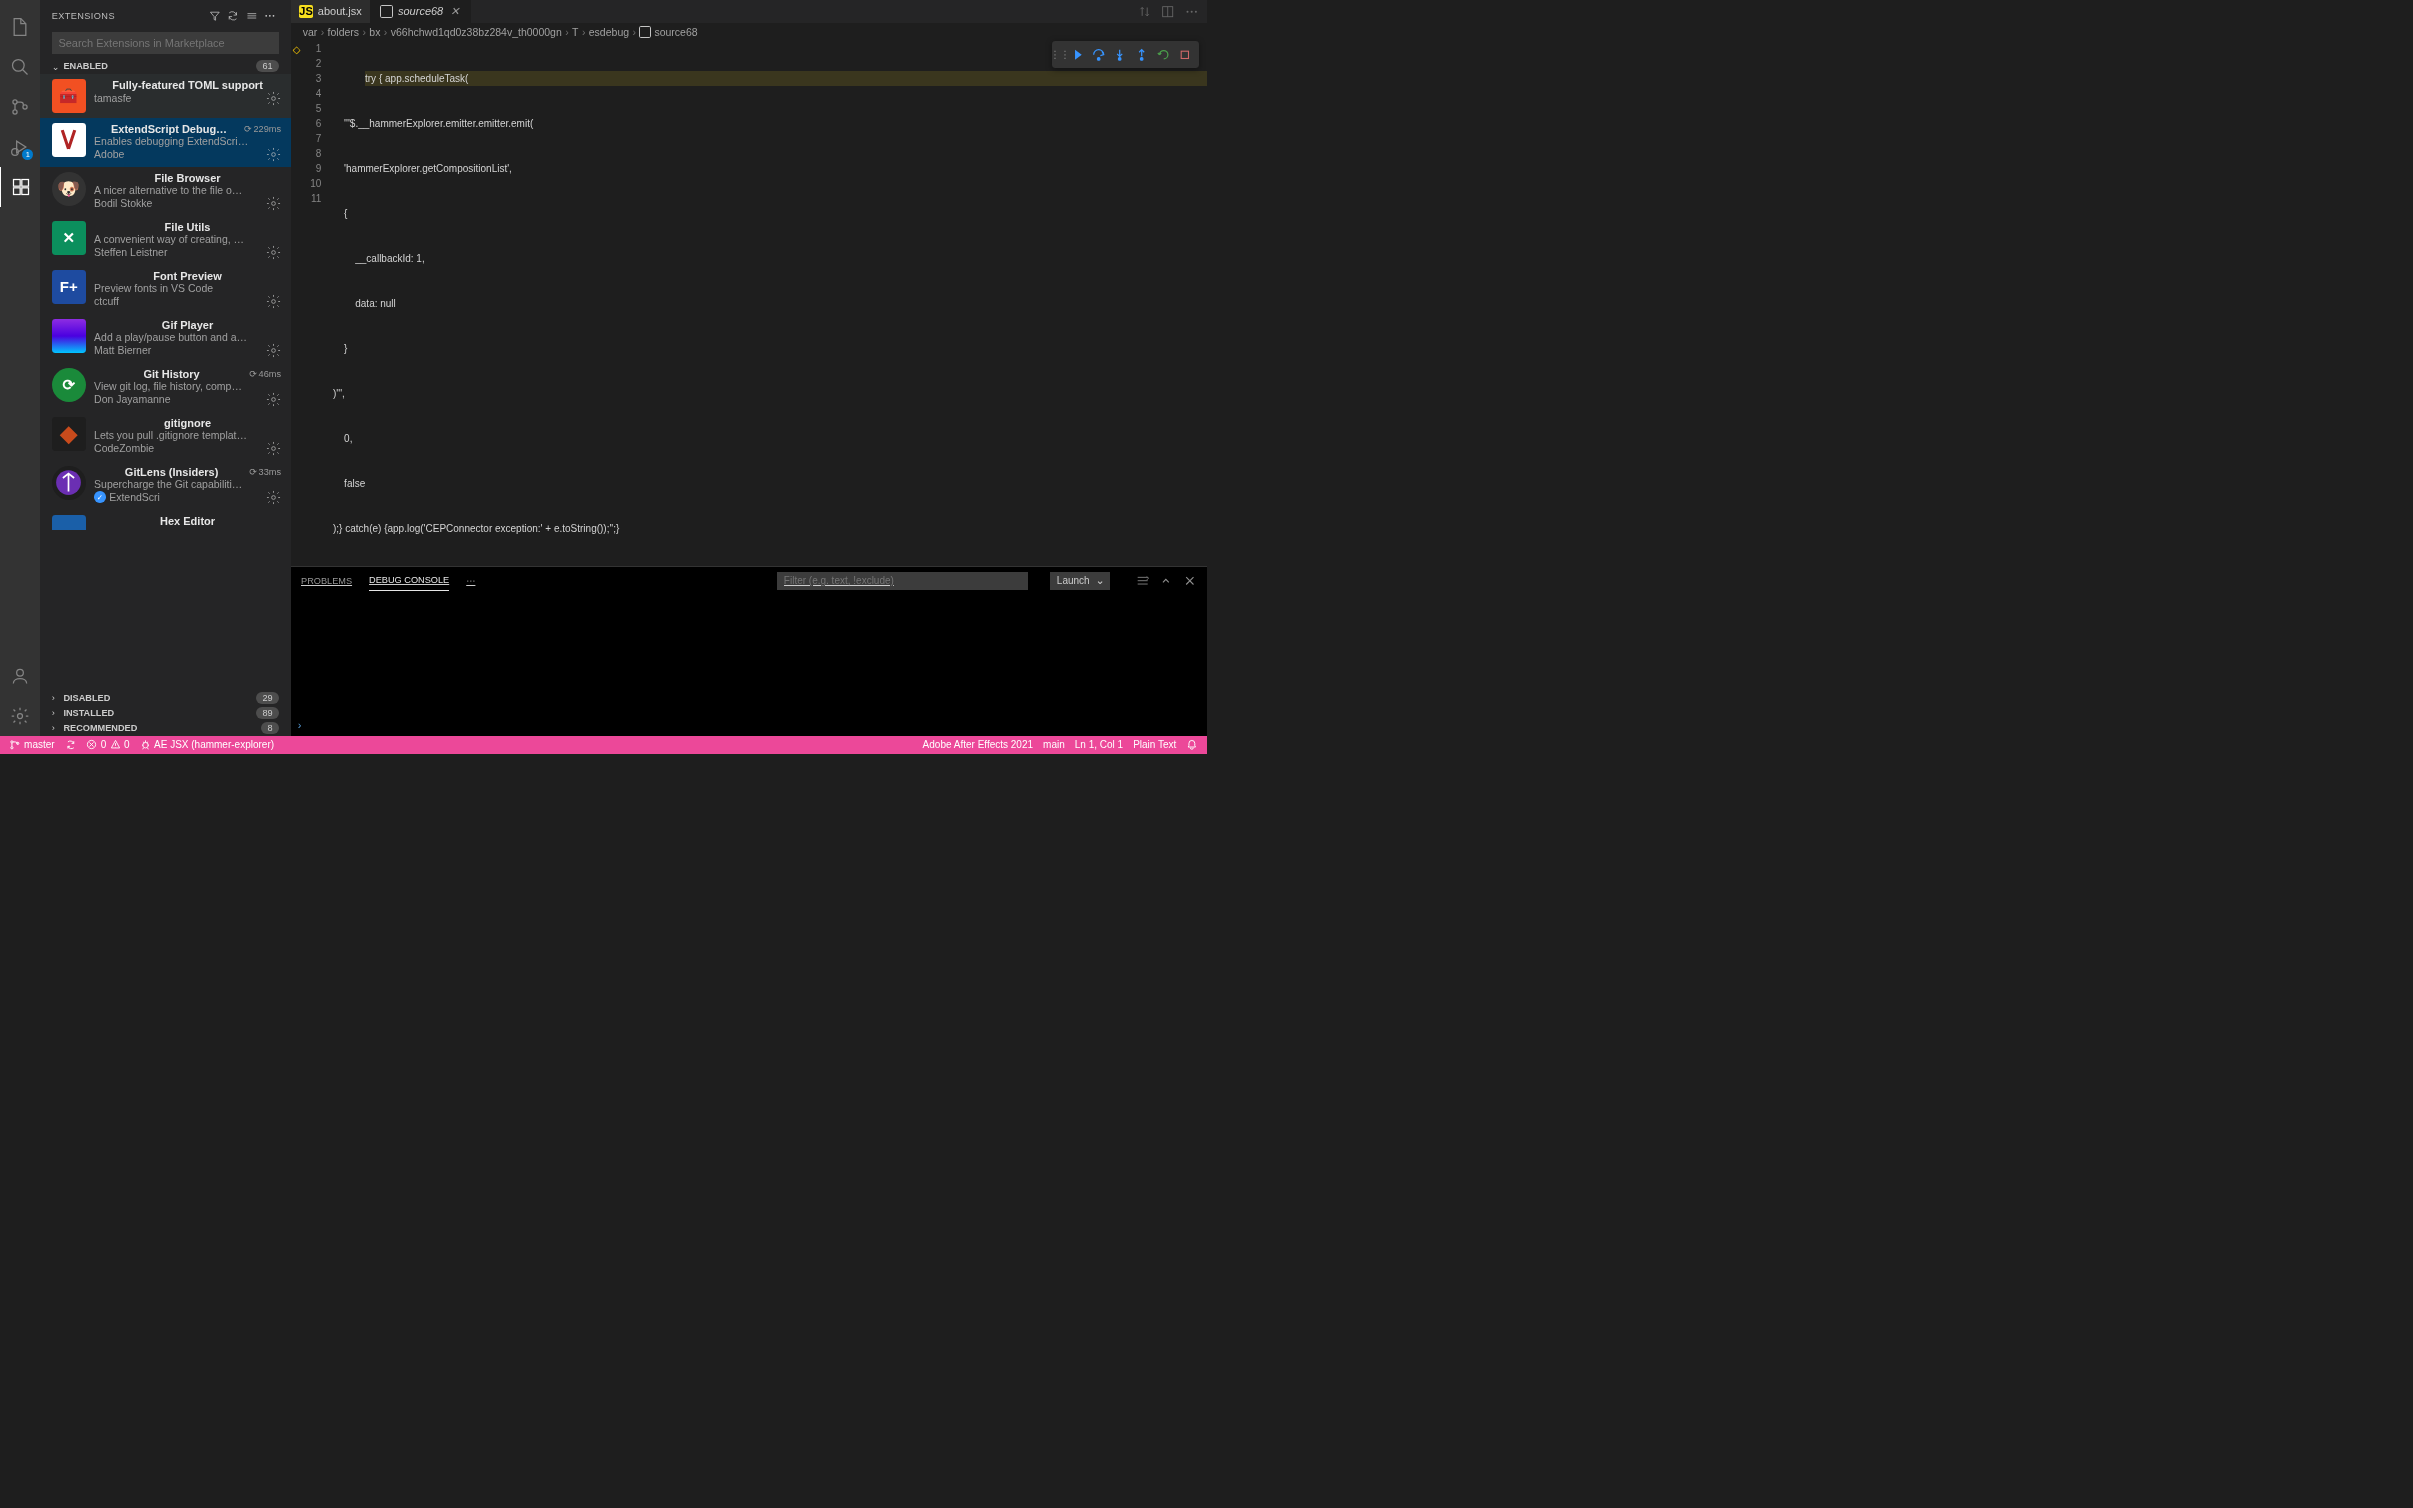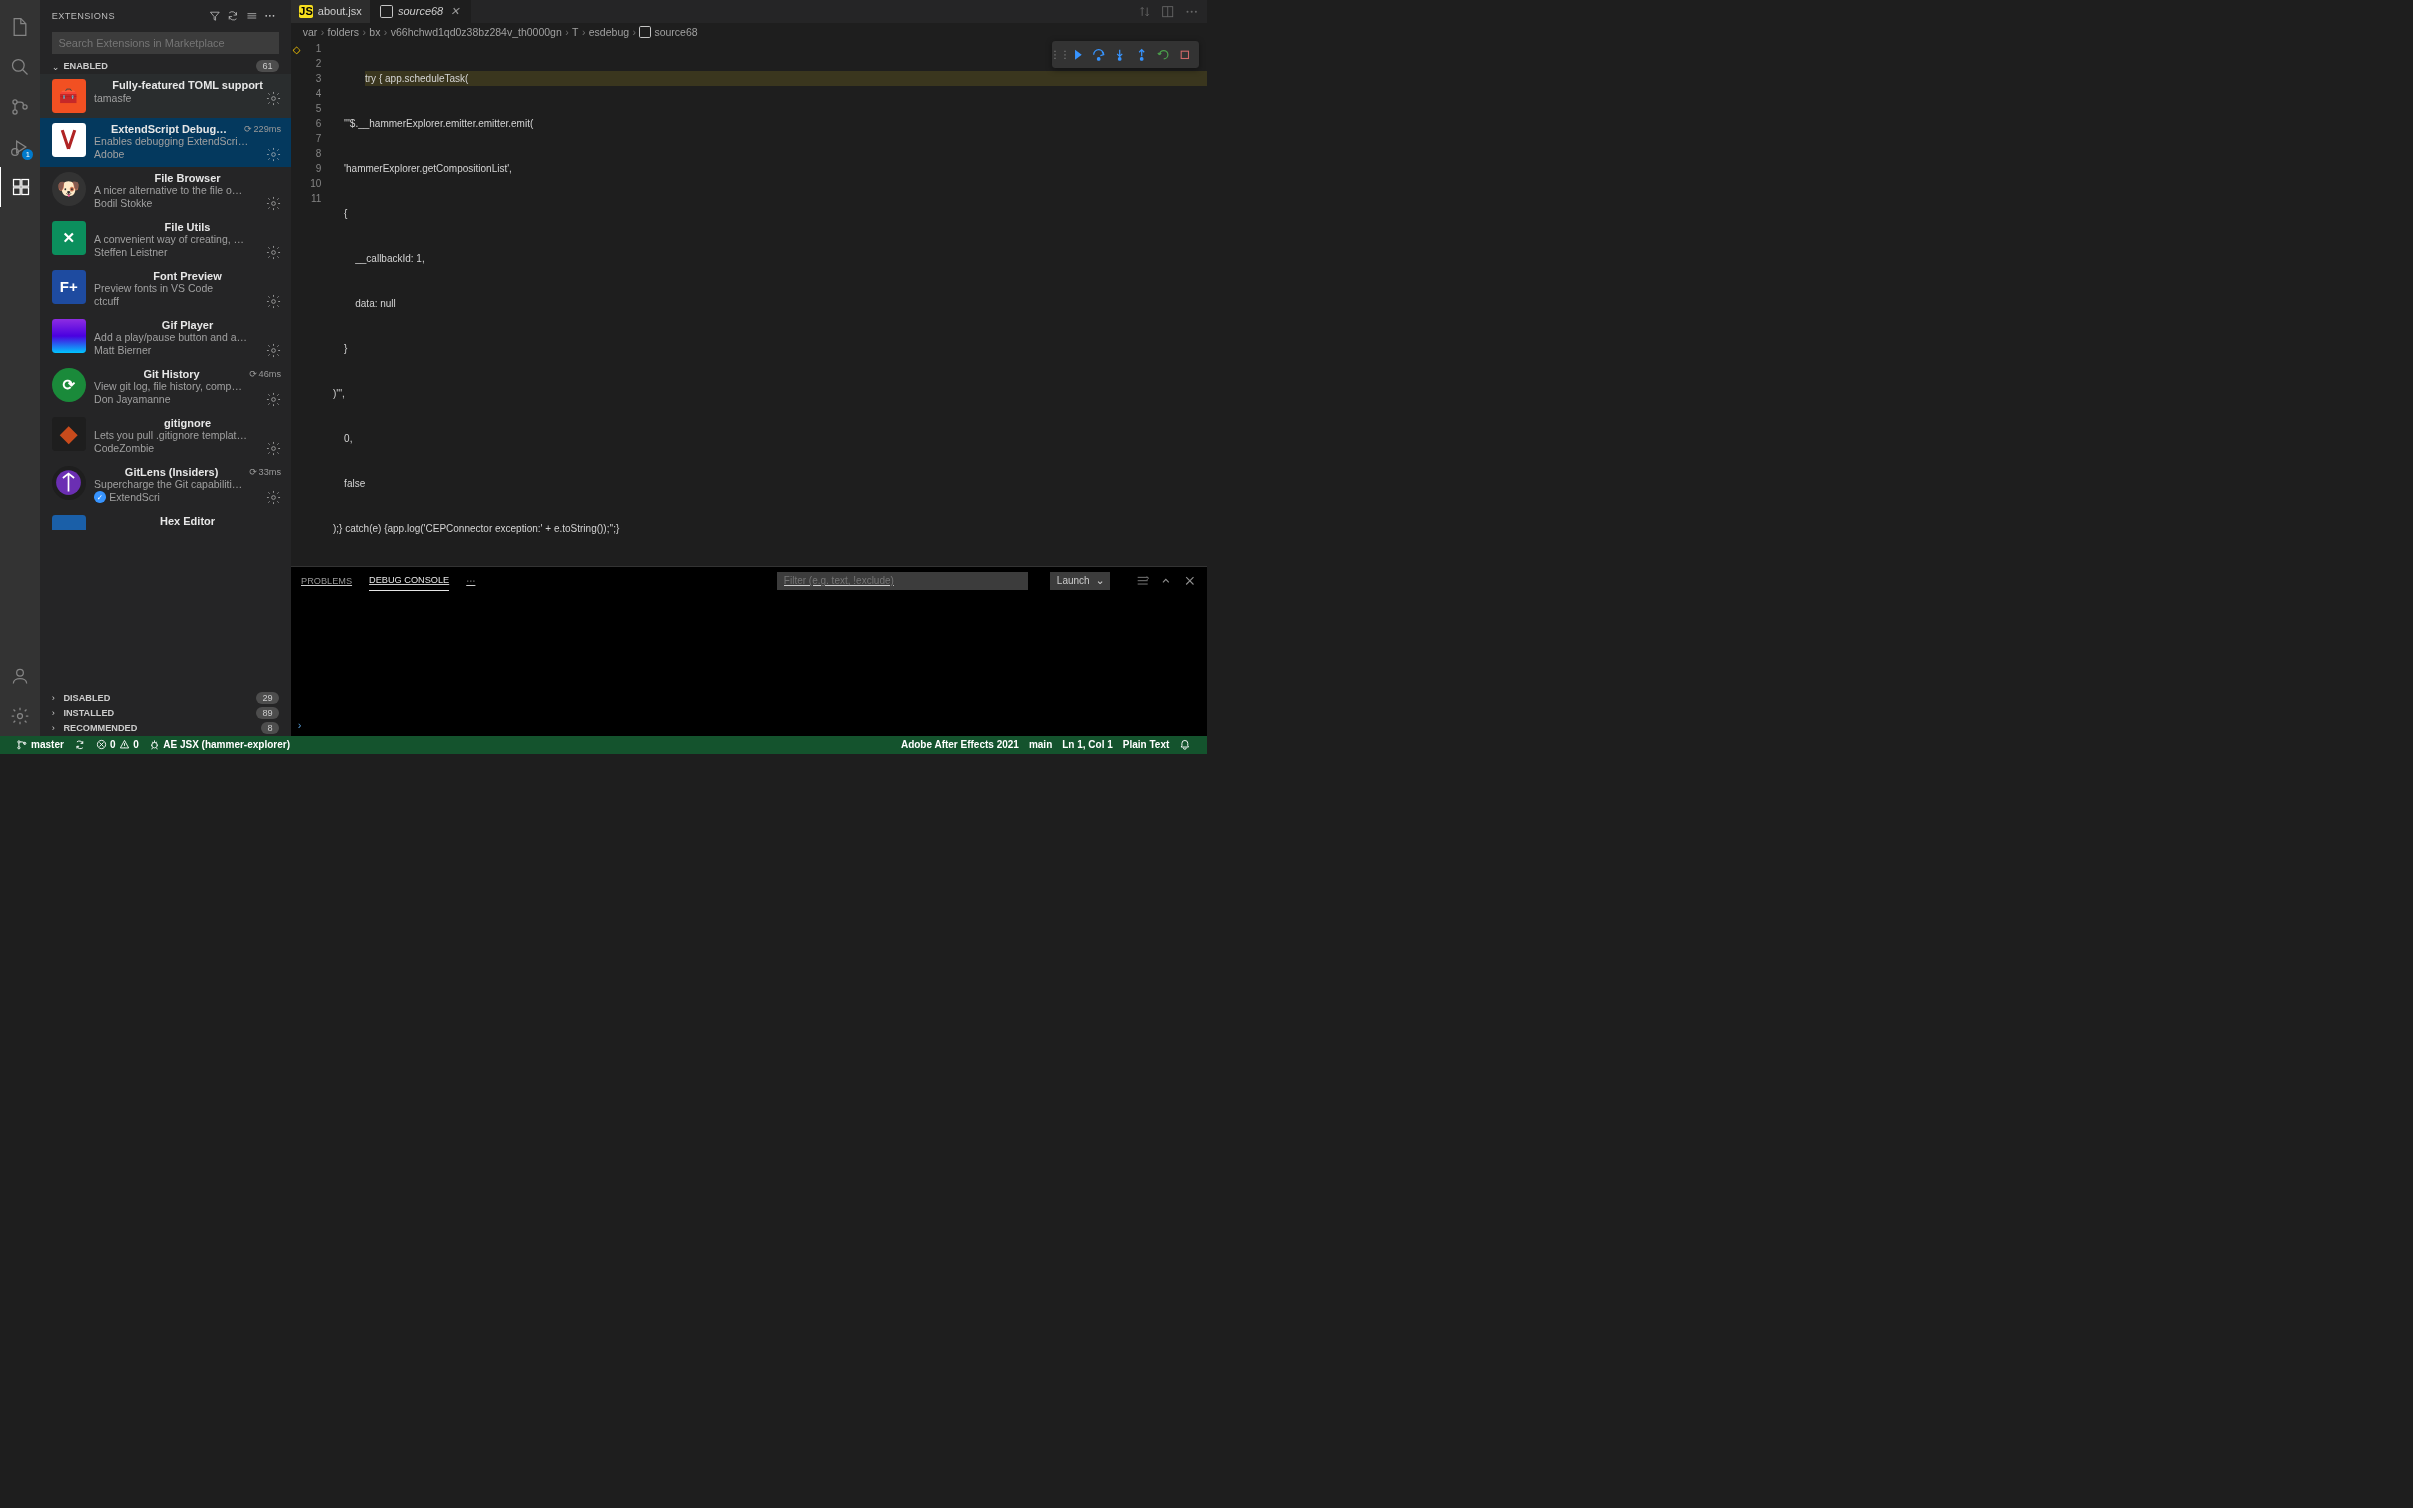--- a/index.html
+++ b/index.html
@@ -63,21 +63,21 @@
 .panel-tab.active { color:#e7e7e7; border-bottom:0.8px solid #e7e7e7; }
 .panel-spacer { flex:1; }
 .panel-filter { background:#3c3c3c; border:none; color:#ccc; padding:3.4px 6.7px; width:251px; font-size:10px; outline:none; }
 .panel-select { background:#3c3c3c; border:none; color:#ccc; padding:3.4px 20px 3.4px 6.7px; font-size:10px; appearance:none; position:relative; }
 .panel-select-wrap { position:relative; margin-left:5px;border-radius:6px; }
 .panel-select-wrap::after { content:"⌄"; position:absolute; right:5px; top:1.7px; color:#ccc; pointer-events:none; }
 .panel-actions { display:flex; gap:8.4px; margin-left:8.4px; }
 .panel-actions .picon { width:15px; height:15px; cursor:pointer; opacity:0.7; display:flex; align-items:center; justify-content:center; }
 .panel-body { flex:1; position:relative; }
 .panel-body .chevron { position:absolute; left:6.7px; bottom:5px; color:#569cd6; }
-.status-bar { height:18.4px; background:#14532d; color:#fff; display:flex; align-items:center; font-size:10px; padding:0 16px; gap:10px;font-weight:bold; }
+.status-bar { height:18.4px; background:#ec4899; color:#fff; display:flex; align-items:center; font-size:10px; padding:0 9px; gap:10px; }
 .status-bar .sitem { display:flex; align-items:center; gap:3.4px; cursor:pointer; }
 .status-spacer { flex:1; }
 .file-icon-js { background:#f7df1e; color:#000; font-size:11px; font-weight:bold; width:13.4px; height:13.4px; display:flex; align-items:center; justify-content:center; border-radius:1.7px; }
 .file-icon-generic { width:13.4px; height:13.4px; border:0.8px solid #c5c5c5; border-radius:1.7px; }
 </style>
 </head>
 <body>
 
 <div class="app">
 

